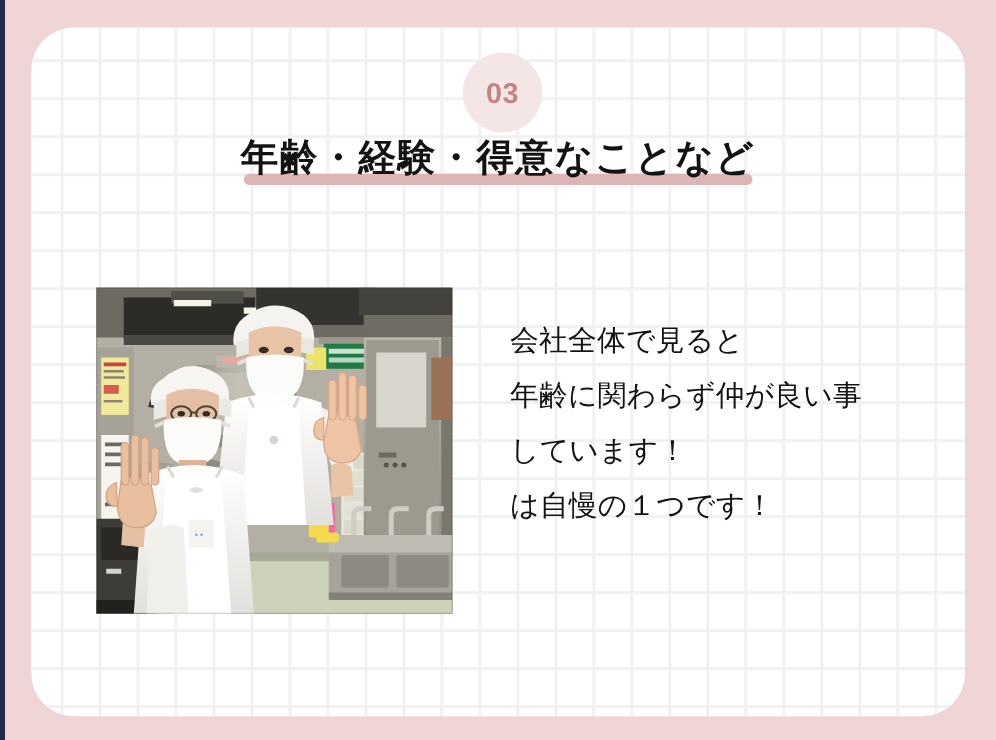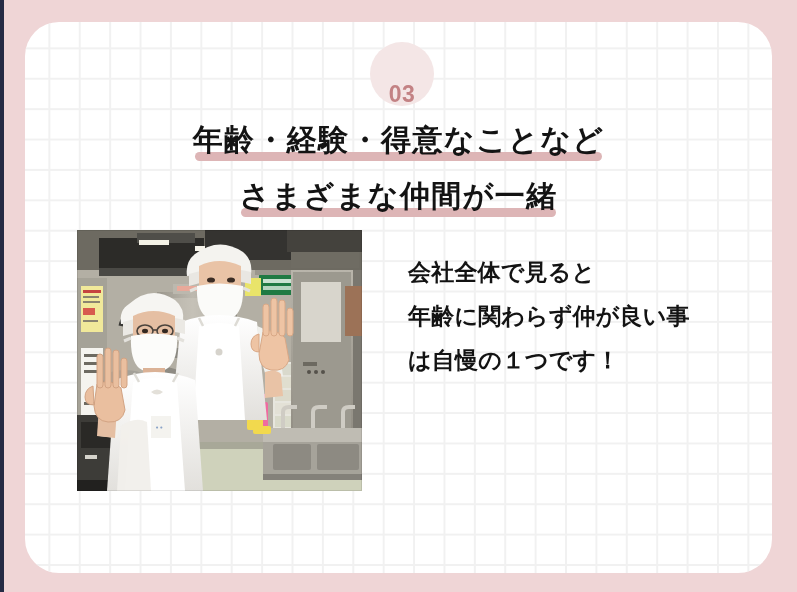--- a/index.html
+++ b/index.html
@@ -59,21 +59,21 @@
   
   #badge {
     position: absolute;
     left: 370px;
     top: 42px;
     width: 64px;
     height: 64px;
     border-radius: 50%;
     background: #f4e6e6;
     display: flex;
-    align-items: flex-end;
+    align-items: center;
     justify-content: center;
   }
   #badge-num {
     font-size: 23px;
     font-weight: bold;
     color: #c38284;
     letter-spacing: 0.5px;
     line-height: 1;
   }
 
@@ -83,21 +83,20 @@
     left: 0;
     width: 797px;
     text-align: center;
   }
   #heading-1 { top: 110px; }
   #heading-2 { top: 166px; }
 
   .heading-wrap {
     position: relative;
     display: inline-block;
-    margin-top: 13px;
   }
   .heading-text {
     position: relative;
     z-index: 2;
     font-size: 30px;
     font-weight: bold;
     color: #131313;
     letter-spacing: 1.4px;
     line-height: 34px;
     white-space: nowrap;
@@ -127,21 +126,21 @@
 
   
   #body-copy {
     position: absolute;
     left: 408px;
     top: 250px;
     width: 330px;
   }
   .copy-line {
     font-size: 23px;
-    font-weight: bold;
+    font-weight: normal;
     color: #131313;
     line-height: 44px;
     letter-spacing: 0.2px;
     white-space: nowrap;
   }
 </style>
 </head>
 <body>
 
 <div id="page">
@@ -156,26 +155,20 @@
     <span id="badge-num">03</span>
   </div>
 
   <div class="heading-row" id="heading-1">
     <span class="heading-wrap">
       <span class="heading-underline"></span>
       <span class="heading-text">年齢・経験・得意なことなど</span>
     </span>
   </div>
 
-  <div class="heading-row" id="heading-2">
-    <span class="heading-wrap">
-      <span class="heading-underline"></span>
-      <span class="heading-text">さまざまな仲間が一緒</span>
-    </span>
-  </div>
 
   <div id="photo">
     <svg width="285" height="261" viewBox="0 0 285 261" xmlns="http://www.w3.org/2000/svg">
       <defs>
         <linearGradient id="steel" x1="0" y1="0" x2="1" y2="0">
           <stop offset="0%" stop-color="#9a968c"></stop>
           <stop offset="45%" stop-color="#bdb9af"></stop>
           <stop offset="100%" stop-color="#8c887e"></stop>
         </linearGradient>
         <linearGradient id="steelv" x1="0" y1="0" x2="0" y2="1">
@@ -363,16 +356,17 @@
 
       <path d="M44 196 q14 -10 26 -4 l4 69 l-34 0 Z" fill="#f1efeb" opacity="0.95"></path>
 
       <rect x="0" y="0" width="285" height="261" fill="none" stroke="#00000018" stroke-width="2"></rect>
     </svg>
   </div>
 
   <div id="body-copy">
     <div class="copy-line">会社全体で見ると</div>
     <div class="copy-line">年齢に関わらず仲が良い事</div>
+    <div class="copy-line">しています！</div>
     <div class="copy-line">は自慢の１つです！</div>
   </div>
 
 </div>
 
 </body></html>

